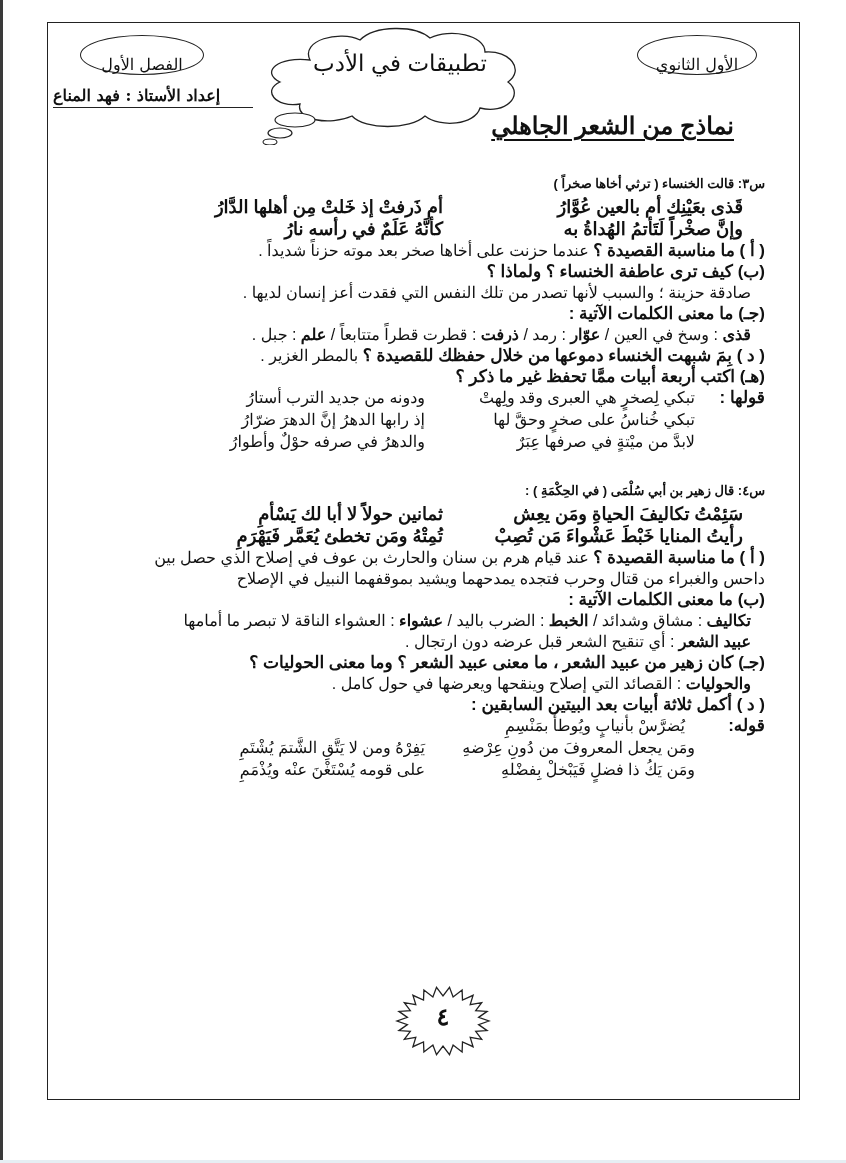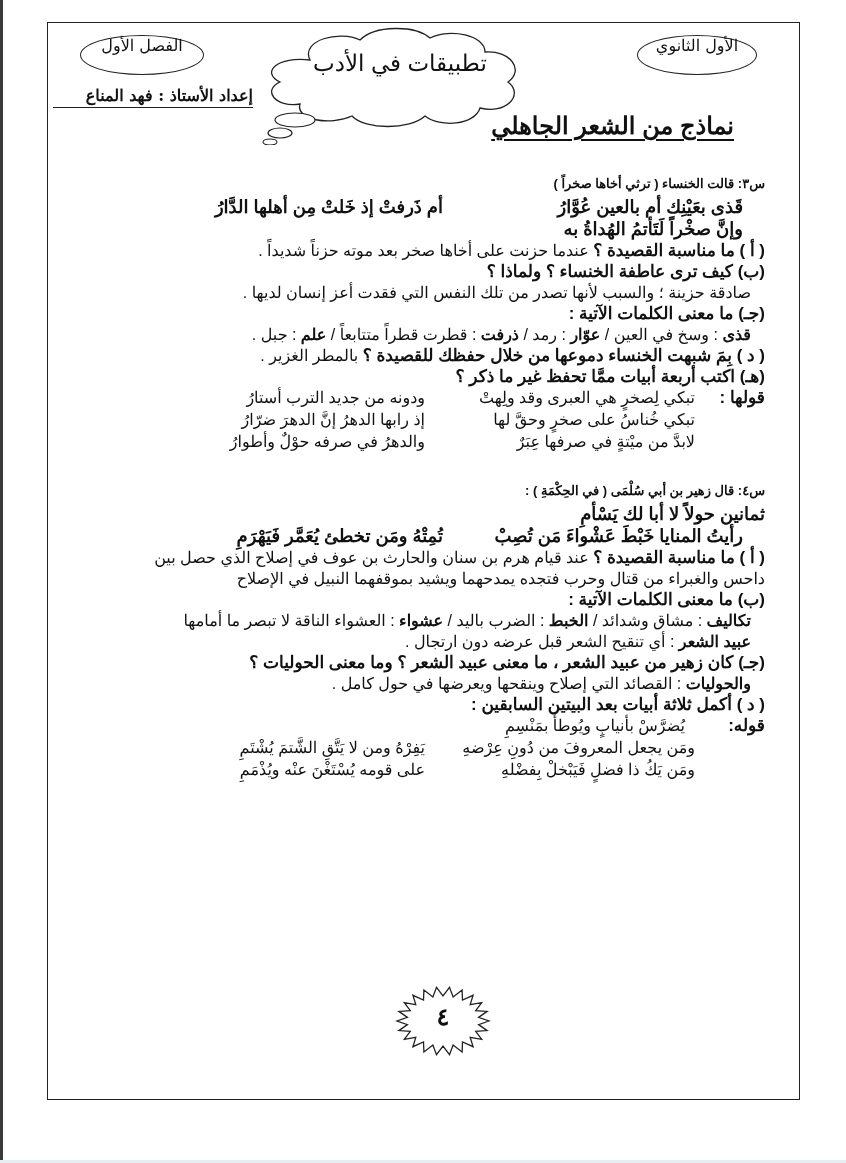--- a/index.html
+++ b/index.html
@@ -8,32 +8,32 @@
     font-family: "DejaVu Sans", "Liberation Sans", sans-serif; color: #111;
   }
   .scan-edge { position: absolute; left: 0; top: 0; width: 3px; height: 1163px; background: #3a3a3a; }
   .scan-bottom { position: absolute; left: 0; bottom: 0; width: 846px; height: 3px; background: #e6eef3; }
   .frame {
     position: absolute; left: 47px; top: 22px; width: 753px; height: 1078px;
     border: 1.5px solid #222; box-sizing: border-box;
   }
   .oval {
     position: absolute; border: 1.3px solid #222; border-radius: 50%;
-    display: flex; align-items: flex-start; justify-content: center;
+    display: flex; align-items: flex-end; justify-content: center;
     font-family: "DejaVu Serif", "Liberation Serif", serif; font-size: 16px; direction: rtl;
   }
   .oval-left { left: 80px; top: 35px; width: 122px; height: 38px; }
   .oval-right { left: 637px; top: 35px; width: 118px; height: 38px; }
   .cloud { position: absolute; left: 240px; top: 20px; width: 300px; height: 125px; }
   .cloud-title {
     position: absolute; left: 285px; top: 50px; width: 230px; text-align: center;
     direction: rtl; font-size: 23px; font-family: "Liberation Sans", sans-serif;
   }
   .author {
-    position: absolute; left: 53px; top: 86px; width: 200px; text-align: right; direction: rtl;
+    position: absolute; left: 53px; top: 86px; width: 200px; text-align: left; direction: rtl;
     font-size: 16px; font-weight: bold; font-family: "DejaVu Serif", serif;
     border-bottom: 1.5px solid #222; padding-bottom: 2px;
   }
   .main-title {
     position: absolute; right: 112px; top: 112px; direction: rtl;
     font-size: 24px; font-weight: bold; font-family: "Liberation Sans", sans-serif;
     text-decoration: underline; text-underline-offset: 5px; text-decoration-thickness: 2px;
   }
   .content {
     position: absolute; left: 85px; width: 680px; top: 170px; direction: rtl;
@@ -84,20 +84,21 @@
 <div class="main-title">نماذج من الشعر الجاهلي</div>
 
 <div class="content">
   <div class="q-head">س٣: قالت الخنساء ( ترثي أخاها صخراً )</div>
   <div class="verse">
     <span class="h1">قَذى بعَيْنِك أم بالعين عُوَّارُ</span>
     <span class="h2">أم ذَرفتْ إذ خَلتْ مِن أهلها الدَّارُ</span>
   </div>
   <div class="verse">
     <span class="h1">وإنَّ صخْراً لَتَأتمُ الهُداةُ به</span>
+    <span class="h2">كأنَّهُ عَلَمٌ في رأسه نارُ</span>
   </div>
 
   <div class="line"><span class="sub-q">( أ ) ما مناسبة القصيدة ؟</span><span> عندما حزنت على أخاها صخر بعد موته حزناً شديداً .</span></div>
   <div class="line sub-q">(ب) كيف ترى عاطفة الخنساء ؟ ولماذا ؟</div>
   <div class="line ind">صادقة حزينة ؛ والسبب لأنها تصدر من تلك النفس التي فقدت أعز إنسان لديها .</div>
   <div class="line sub-q">(جـ) ما معنى الكلمات الآتية :</div>
   <div class="line ind">
     <span class="b">قذى</span><span> : وسخ في العين / </span>
     <span class="b">عوّار</span><span> : رمد / </span>
     <span class="b">ذرفت</span><span> : قطرت قطراً متتابعاً / </span>
@@ -118,20 +119,21 @@
   <div class="verse-n">
     <span class="lead"></span>
     <span class="h1">لابدَّ من ميْتةٍ في صرفها عِبَرٌ</span>
     <span class="h2">والدهرُ في صرفه حوْلٌ وأطوارُ</span>
   </div>
 
   <div class="gap"></div>
 
   <div class="q-head">س٤: قال زهير بن أبي سُلْمَى ( في الحِكْمَةِ ) :</div>
   <div class="verse">
+    <span class="h1">سَئِمْتُ تكاليفَ الحياةِ ومَن يعِش</span>
     <span class="h2">ثمانين حولاً لا أبا لك يَسْأمِ</span>
   </div>
   <div class="verse">
     <span class="h1">رأيتُ المنايا خَبْطَ عَشْواءَ مَن تُصِبْ</span>
     <span class="h2">تُمِتْهُ ومَن تخطئ يُعَمَّر فَيَهْرَمِ</span>
   </div>
 
   <div class="line"><span class="sub-q">( أ ) ما مناسبة القصيدة ؟</span><span> عند قيام هرم بن سنان والحارث بن عوف في إصلاح الذي حصل بين</span></div>
   <div class="line">داحس والغبراء من قتال وحرب فتجده يمدحهما ويشيد بموقفهما النبيل في الإصلاح</div>
   <div class="line sub-q">(ب) ما معنى الكلمات الآتية :</div>

